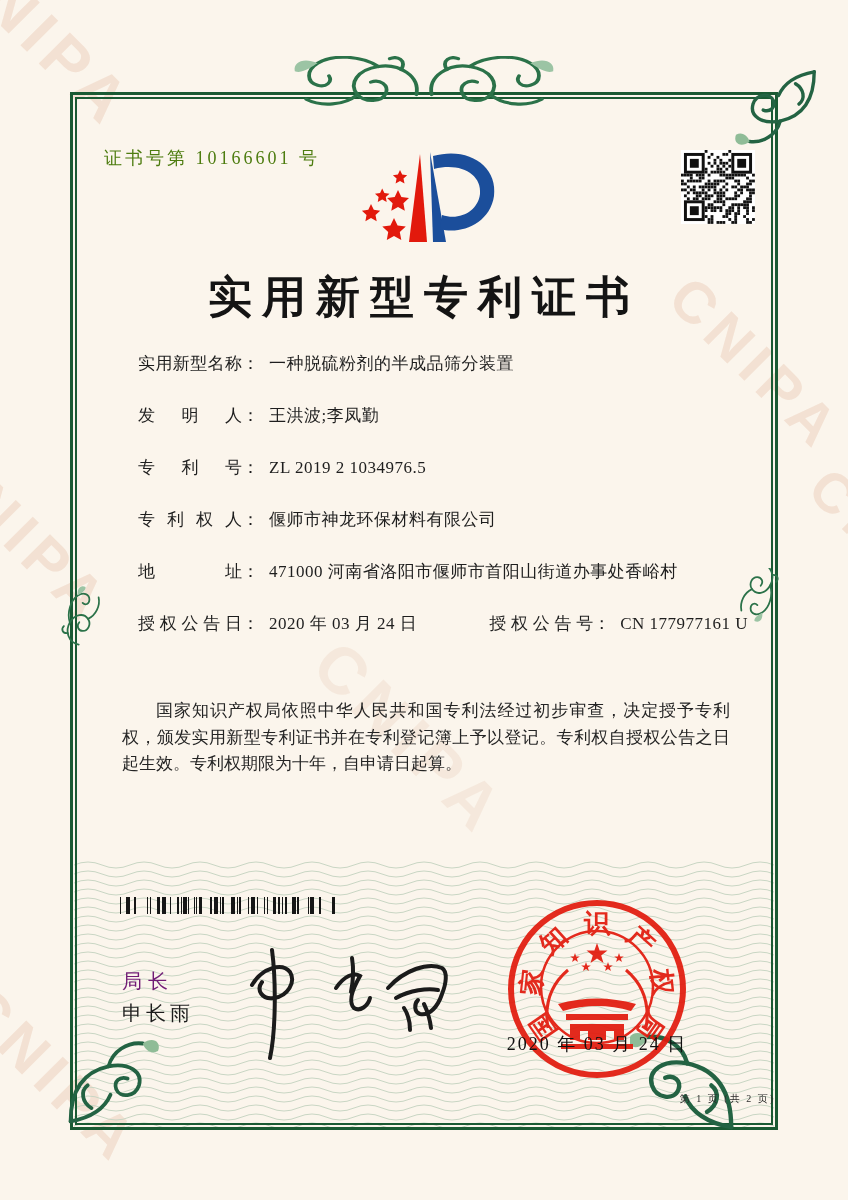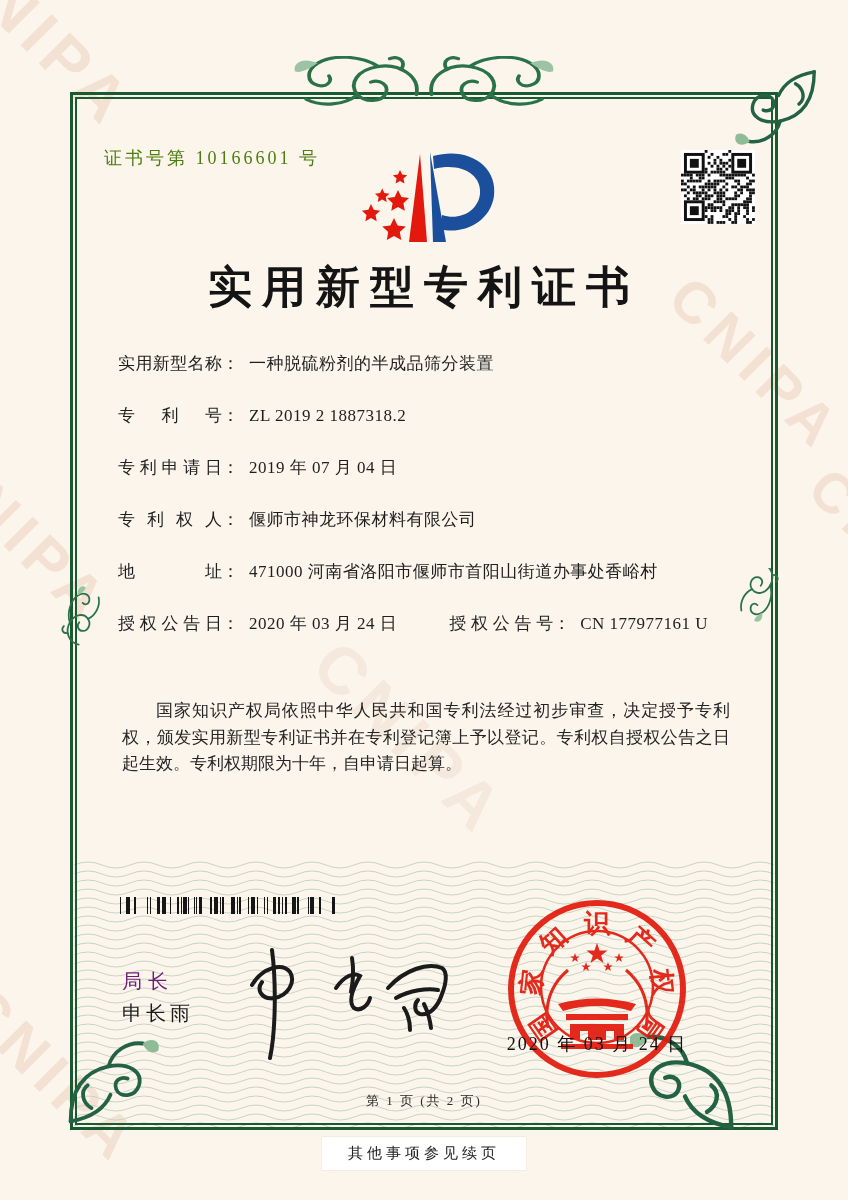--- a/index.html
+++ b/index.html
@@ -26,29 +26,29 @@
   
   .waves{position:absolute;left:74px;top:860px;z-index:2;}
 
   .orn{position:absolute;z-index:4;pointer-events:none;}
 
   
   .cert-no{position:absolute;left:104px;top:146px;font-size:18px;color:#4d7c0f;
            letter-spacing:3px;z-index:5;}
   .logo{position:absolute;left:338px;top:134px;z-index:5;}
   .qr{position:absolute;left:681px;top:150px;z-index:5;background:#fff;}
-  .title{position:absolute;left:73px;top:258px;width:702px;text-align:center;
+  .title{position:absolute;left:73px;top:268px;width:702px;text-align:center;
          font-size:44px;font-weight:bold;color:#141414;letter-spacing:10px;z-index:5;}
 
   
   .fields{position:absolute;left:118px;top:352px;width:618px;z-index:5;
           font-size:17px;color:#1e1e1e;}
   .frow{height:24px;margin-bottom:28px;white-space:nowrap;}
   .flabel{display:inline-block;width:104px;text-align:justify;text-align-last:justify;
-          vertical-align:top;}
+          vertical-align:top;margin-left:20px;}
   .fcolon{margin-right:10px;}
   .fvalue{letter-spacing:0.5px;margin-top:16px;}
   .pair2{margin-left:52px;}
 
   
   .body-text{position:absolute;left:118px;top:694px;width:616px;z-index:5;
              font-size:17px;line-height:26.5px;color:#242424;text-align:justify;}
   .body-text p{margin:4px;text-indent:2em;}
 
   
@@ -60,22 +60,22 @@
   .sig-name{position:absolute;left:122px;top:1000px;font-size:20px;color:#1c1c1c;
             letter-spacing:4px;z-index:5;}
   .sig-hand{position:absolute;left:225px;top:935px;z-index:6;}
 
   
   .seal{position:absolute;left:498px;top:888px;z-index:6;opacity:0.92;}
   .seal-date{position:absolute;left:457px;top:1032px;width:280px;text-align:center;
              font-size:18px;color:#101010;letter-spacing:2px;z-index:7;}
 
   
-  .page-info{position:absolute;left:73px;top:1092px;width:702px;text-align:center;
-             font-size:13px;color:#2b2b2b;letter-spacing:2px;z-index:5;}
+  .page-info{position:absolute;left:73px;top:1092px;width:702px;text-align:right;
+             font-size:10px;color:#2b2b2b;letter-spacing:2px;z-index:5;}
   .note-box{position:absolute;left:50%;top:1136px;transform:translateX(-50%);
             background:#ffffff;padding:7px 26px;font-size:15px;color:#222;
             letter-spacing:4px;z-index:5;border:1px solid #f2ece1;}
 </style>
 </head>
 <body>
 
 <div class="page">
 
   <div class="wm wm1">CNIPA</div>
@@ -401,24 +401,24 @@
       <rect x="8.879999999999999" y="56.24" width="8.879999999999999" height="8.879999999999999" fill="#111"></rect>
     </svg>
 
   <div class="title">实用新型专利证书</div>
 
   <div class="fields">
     <div class="frow">
       <span class="flabel">实用新型名称</span><span class="fcolon">：</span><span class="fvalue">一种脱硫粉剂的半成品筛分装置</span>
     </div>
     <div class="frow">
-      <span class="flabel">专利号</span><span class="fcolon">：</span><span class="fvalue">ZL 2019 2 1887318.2</span>
+      <span class="flabel">发明人</span><span class="fcolon">：</span><span class="fvalue">王洪波;李凤勤</span>
     </div>
     <div class="frow">
-      <span class="flabel">专利申请日</span><span class="fcolon">：</span><span class="fvalue">2019 年 07 月 04 日</span>
+      <span class="flabel">专利号</span><span class="fcolon">：</span><span class="fvalue">ZL 2019 2 1034976.5</span>
     </div>
     <div class="frow">
       <span class="flabel">专利权人</span><span class="fcolon">：</span><span class="fvalue">偃师市神龙环保材料有限公司</span>
     </div>
     <div class="frow">
       <span class="flabel">地址</span><span class="fcolon">：</span><span class="fvalue">471000 河南省洛阳市偃师市首阳山街道办事处香峪村</span>
     </div>
     <div class="frow">
       <span class="flabel">授权公告日</span><span class="fcolon">：</span><span class="fvalue">2020 年 03 月 24 日</span><span class="pair2"><span class="flabel">授权公告号</span><span class="fcolon">：</span><span class="fvalue">CN 177977161 U</span></span>
     </div>
@@ -507,15 +507,14 @@
         <path d="M72,136 h54 v16 h-10 v-9 h-8 v9 h-18 v-9 h-8 v9 h-10 Z"></path>
         <rect x="63" y="156" width="72" height="5"></rect>
         <path d="M50,140 Q44,104 70,82" fill="none" stroke="#e2190c" stroke-width="3"></path>
         <path d="M148,140 Q154,104 128,82" fill="none" stroke="#e2190c" stroke-width="3"></path>
       </g>
     </g>
   </svg>
   <div class="seal-date">2020 年 03 月 24 日</div>
 
   <div class="page-info">第 1 页 (共 2 页)</div>
-  <div class="note-box">其他事项参见续页</div>
 
 </div>
 
 </body></html>

